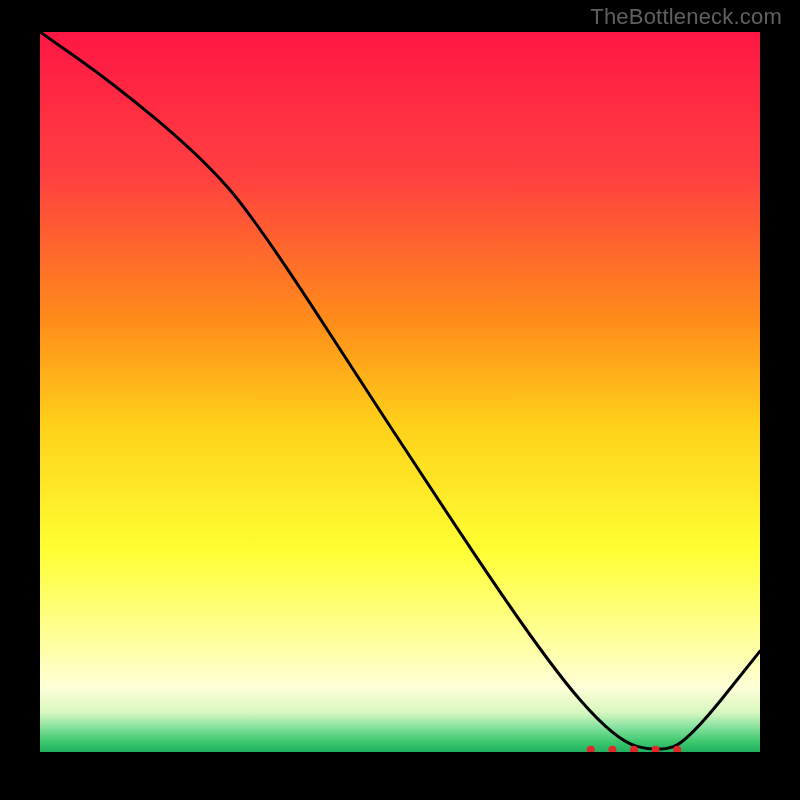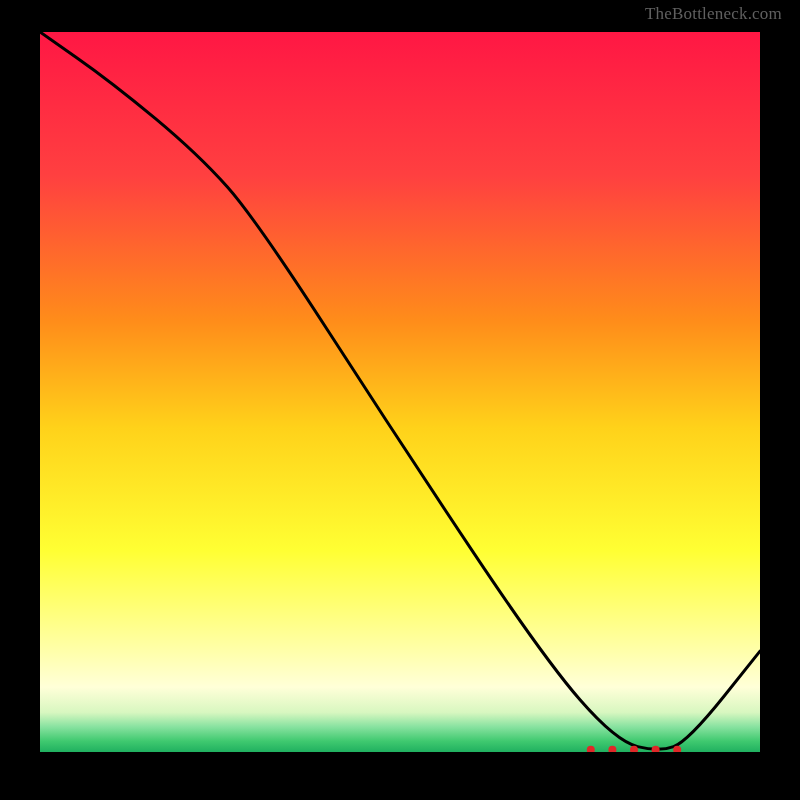--- a/index.html
+++ b/index.html
@@ -14,25 +14,24 @@
   .stage {
     position: relative;
     width: 800px;
     height: 800px;
   }
   .watermark {
     position: absolute;
     top: 4px;
     right: 18px;
     color: #606060;
-    font-size: 17px;
+    font-size: 22px;
     font-weight: 500;
     letter-spacing: 0.2px;
     user-select: none;
-    font-family: Liberation Serif, serif;
   }
   .plot-area {
     position: absolute;
     left: 40px;
     top: 32px;
     width: 720px;
     height: 720px;
   }
   .plot-area svg {
     display: block;

